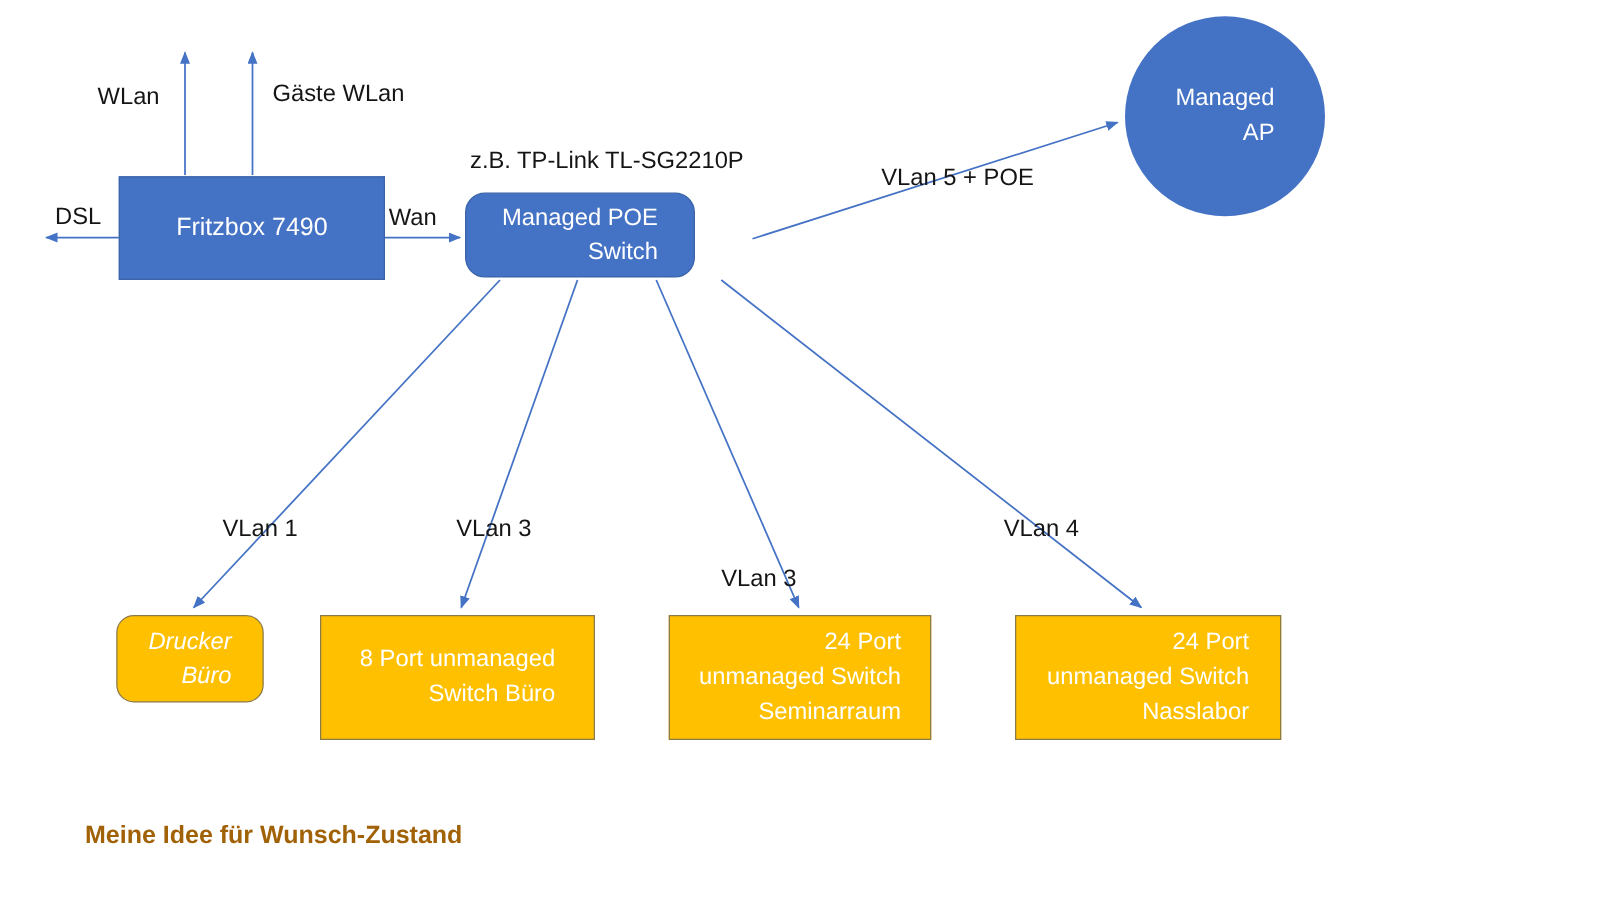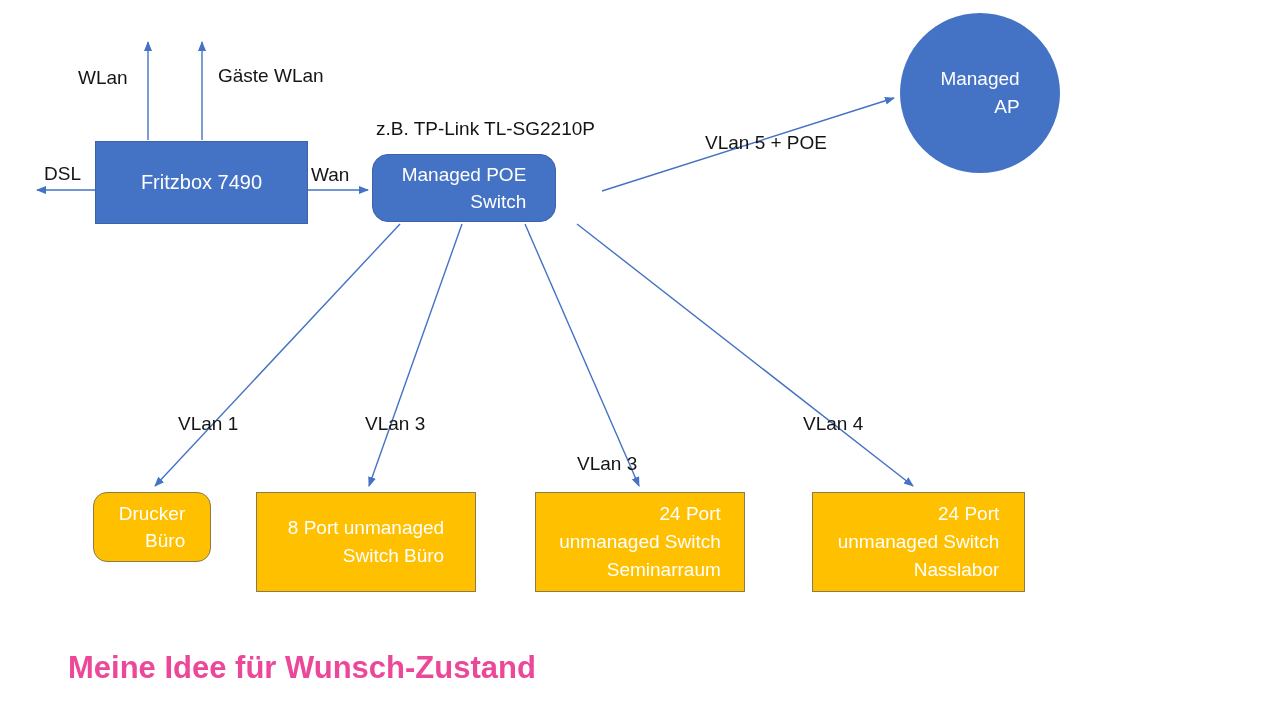--- a/index.html
+++ b/index.html
@@ -22,36 +22,36 @@
   }
   .blue  { background:var(--node-blue,#4472C4); border:1px solid var(--node-blue-border,#3A63A8); }
   .orange{ background:var(--orange,#FFC000);  border:1px solid var(--orange-border,#8B7A4A); }
   .lbl {
     position:absolute; color:var(--text-dark,#151515); font-size:19px;
     white-space:pre-line; line-height:30px;
   }
   #fritzbox        { left:95px;  top:141px; width:213px; height:83px;  font-size:20px; }
   #poe-switch      { left:372px; top:154px; width:184px; height:68px;  font-size:19px; line-height:27px; border-radius:16px; }
   #managed-ap      { left:900px; top:13px;  width:160px; height:160px; font-size:19px; line-height:28px; border-radius:50%; border:none; }
-  #drucker         { left:93px;  top:492px; width:118px; height:70px;  font-size:19px; line-height:27px; border-radius:14px; }
+  #drucker         { left:93px;  top:492px; width:118px; height:70px;  font-size:19px; line-height:27px; border-radius:14px;font-style:italic; }
   #switch8         { left:256px; top:492px; width:220px; height:100px; font-size:19px; line-height:28px; }
   #switch24-sem    { left:535px; top:492px; width:210px; height:100px; font-size:19px; line-height:28px; }
   #switch24-nass   { left:812px; top:492px; width:213px; height:100px; font-size:19px; line-height:28px; }
   #lbl-wlan   { left:78px;  top:63px;  }
   #lbl-gaeste { left:218px; top:61px;  }
   #lbl-dsl    { left:44px;  top:159px; }
   #lbl-wan    { left:311px; top:160px; }
   #lbl-model  { left:376px; top:114px;text-align:right; }
   #lbl-vlan5  { left:705px; top:128px; }
   #lbl-vlan1  { left:178px; top:409px; }
   #lbl-vlan2  { left:365px; top:409px; }
   #lbl-vlan3  { left:577px; top:409px;margin-top:40px; }
   #lbl-vlan4  { left:803px; top:409px; }
   #ap-note    { left:863px; top:177px; font-size:20px; line-height:30px; }
-  #page-title { left:68px;  top:651px; font-size:31px; font-weight:bold; color:#ec4899; line-height:34px; }
+  #page-title { left:68px;  top:651px; font-size:20px; font-weight:bold; color:#a16207; line-height:34px; }
 </style>
 </head>
 <body>
 
 <div class="canvas">
 
   <svg class="connlayer" viewBox="0 0 1280 720" xmlns="http://www.w3.org/2000/svg">
     <defs>
       <marker id="arrowhead" markerWidth="11" markerHeight="9" refX="9" refY="4" orient="auto" markerUnits="userSpaceOnUse">
         <path d="M0,0 L10,4 L0,8 z"></path>

